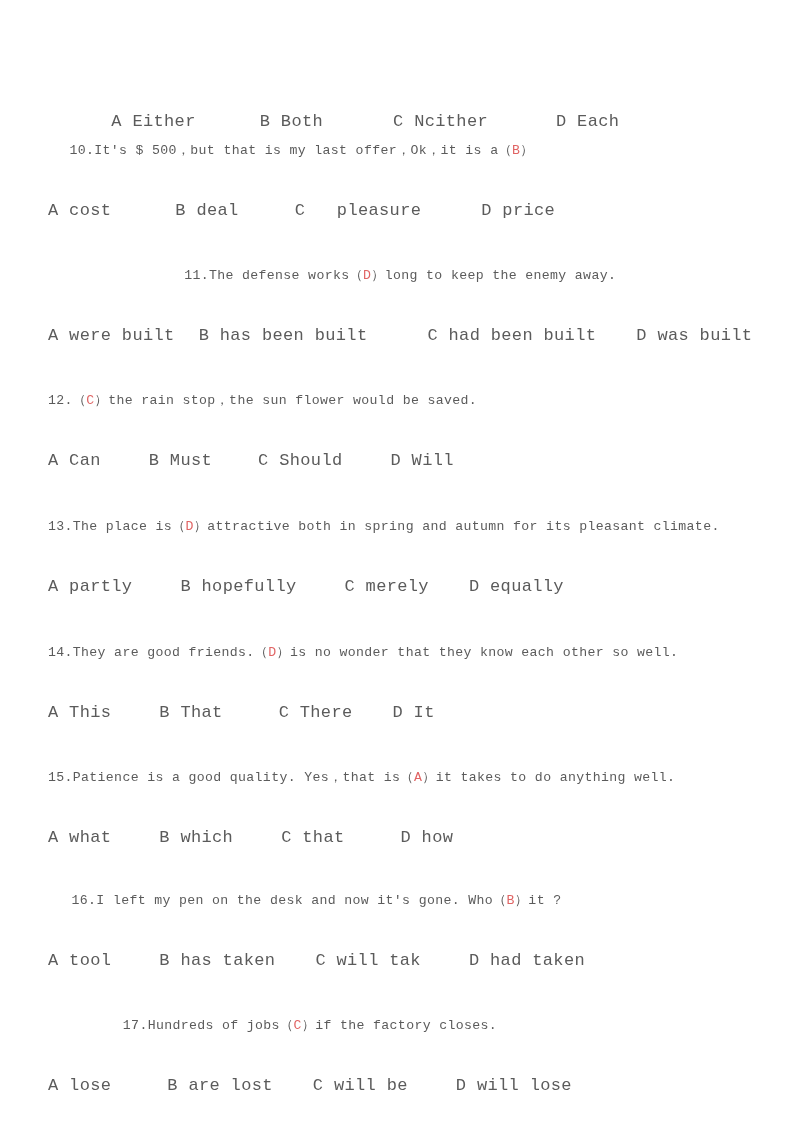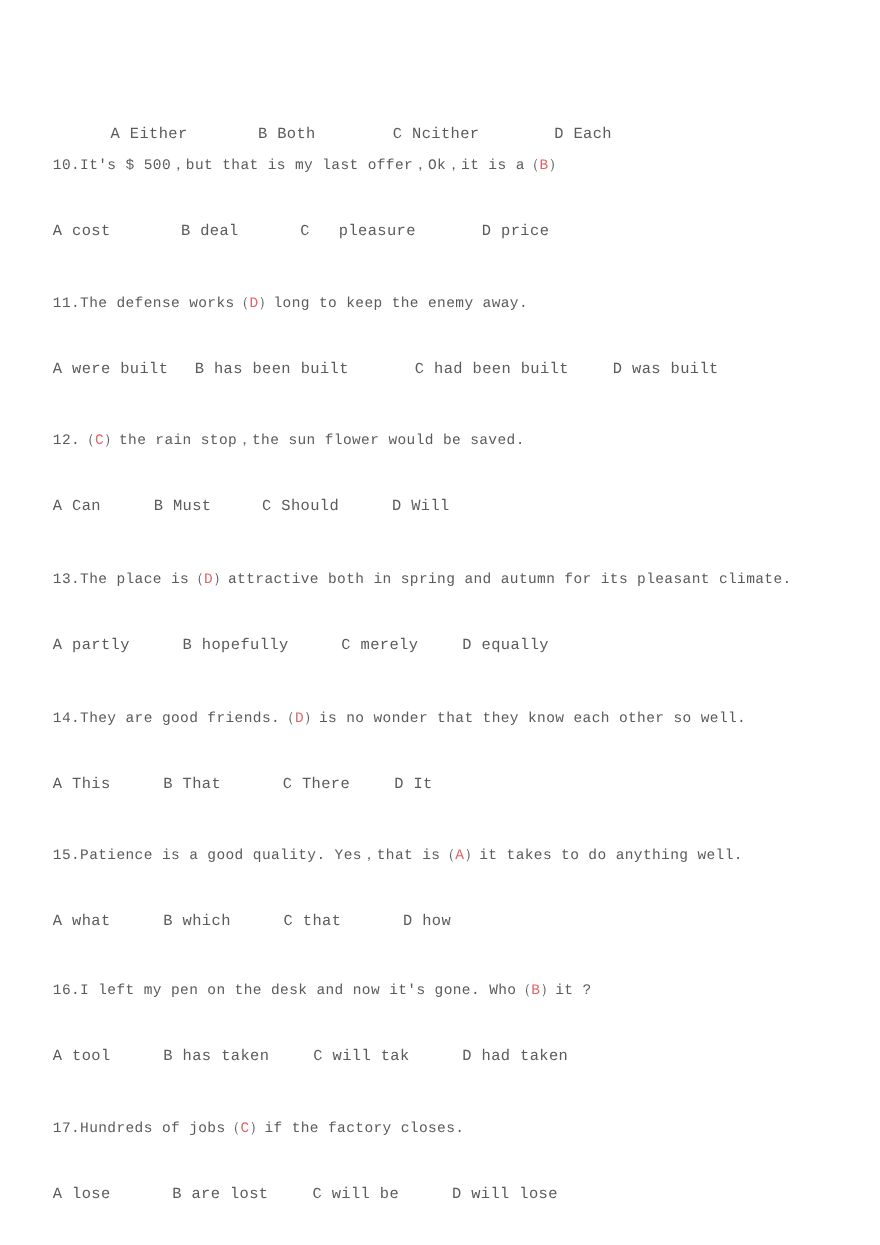--- a/index.html
+++ b/index.html
@@ -28,23 +28,24 @@
     position: absolute;
     left: 48px;
     white-space: pre;
   }
   .stem {
     font-size: 13.2px;
     letter-spacing: 0.35px;
     line-height: 16px;
     white-space: pre;
     color: #5b5b5b;
+    text-align: center;
   }
   .options {
-    font-size: 14px;
+    font-size: 17px;
     letter-spacing: 0.35px;
     line-height: 16px;
     white-space: pre;
     color: #5b5b5b;
     margin-top: 0;
   }
   .ans {
     color: #e06363;
   }
   .opt {

